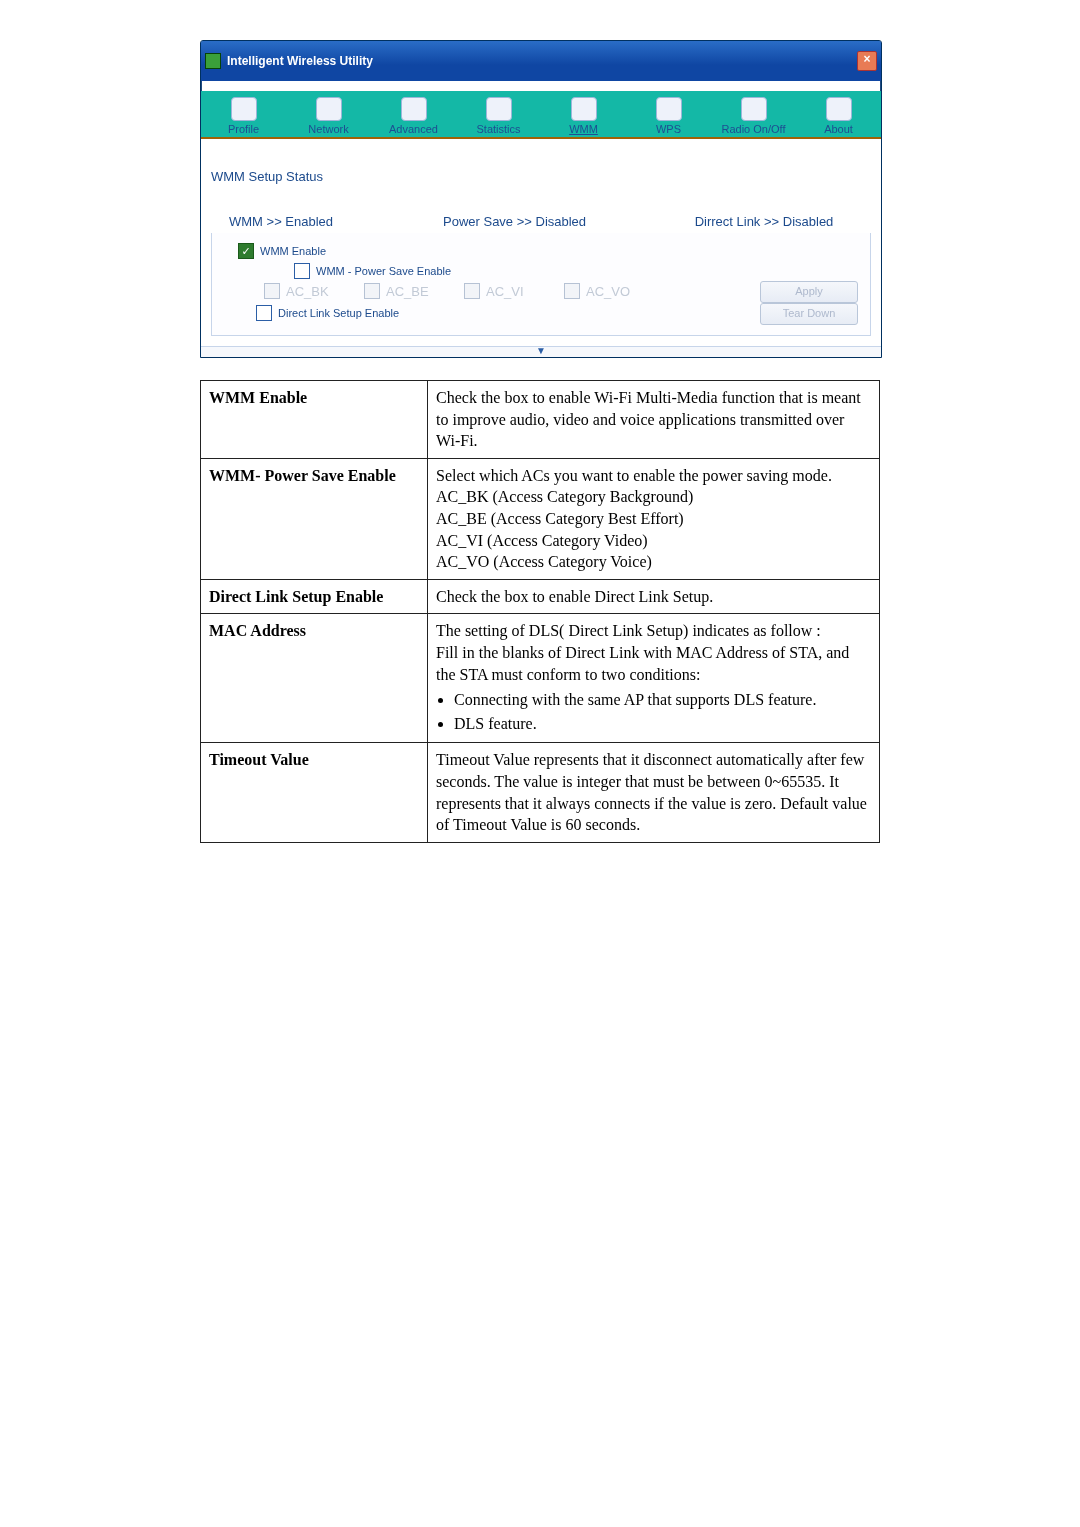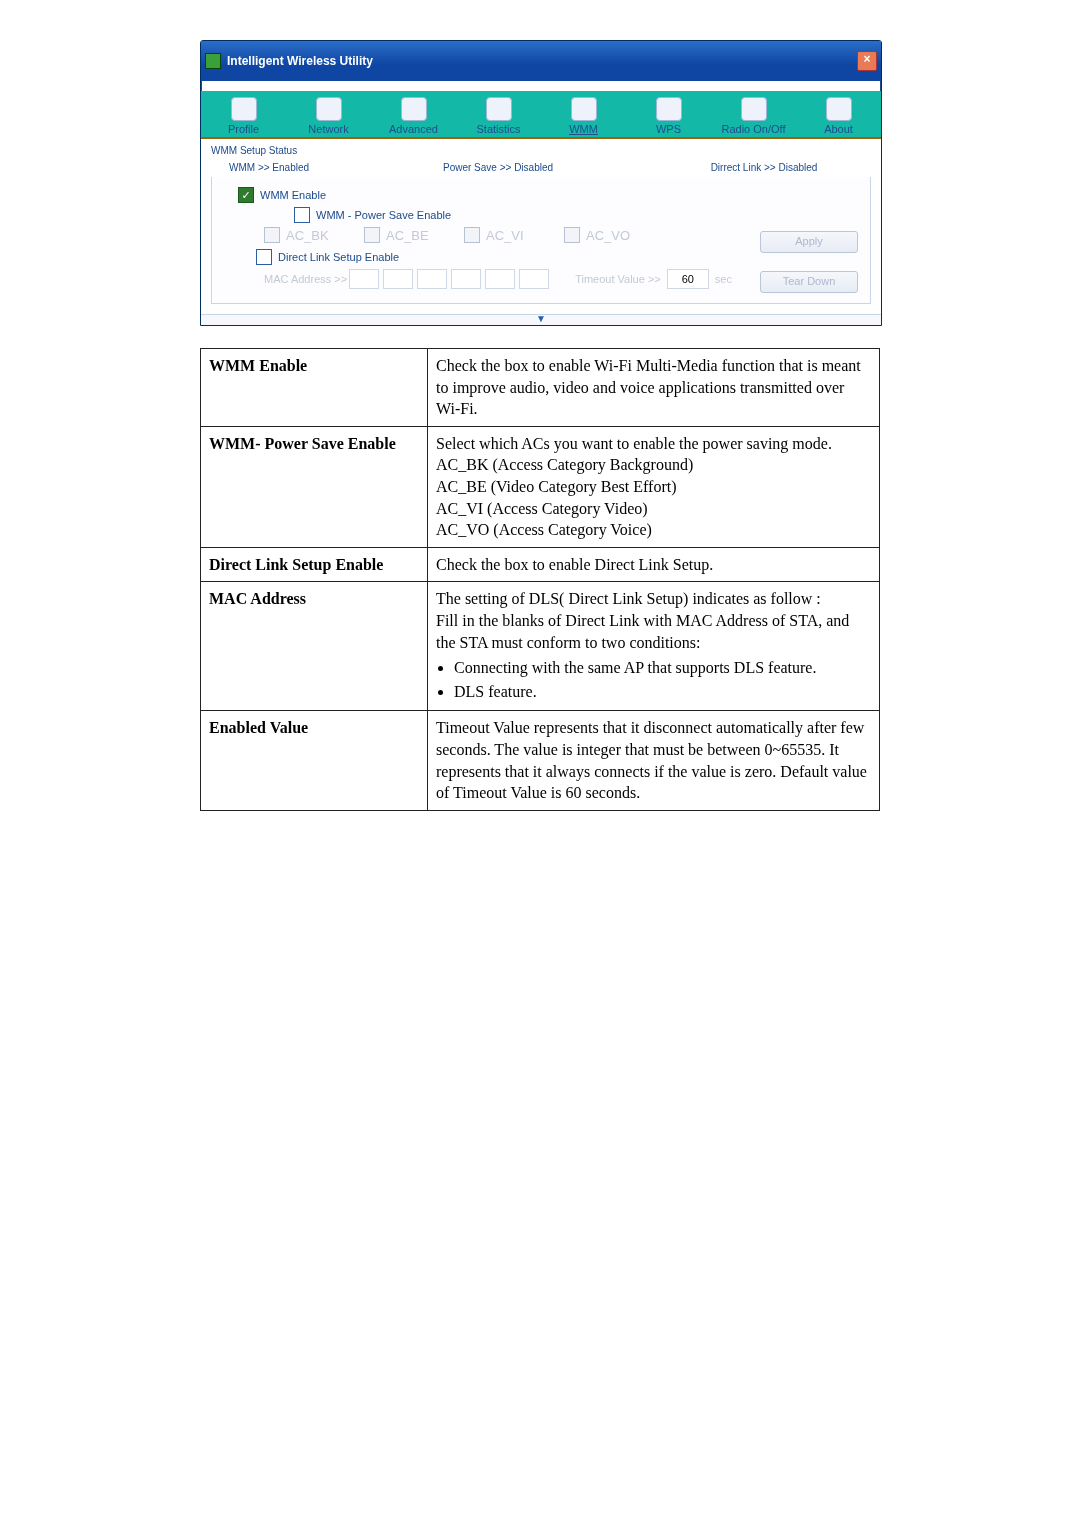--- a/index.html
+++ b/index.html
@@ -73,22 +73,23 @@
     background: #eef2fa;
     border: 1px solid #9db6d9;
     border-radius: 4px;
     position: relative;
   }
   .toolbar .tbtn.active .tlabel { text-decoration: underline; }
   .tlabel { display: block; }
   .status-row {
     display: flex;
     padding: 6px 10px 4px 10px;
-    font-size: 10px;
+    font-size: 13px;
     color: #1c4a8c;
+    margin-top: 24px;
   }
   .status-label { flex: 0 0 140px; }
   .status-row .col { flex: 1; }
   .settings-block {
     border: 1px solid #c7d5ea;
     border-top: none;
     margin: 0 10px 10px 10px;
     padding: 6px 8px 10px 26px;
     background: #fdfdff;
     position: relative;
@@ -133,21 +134,21 @@
     margin: 0 2px;
     background: #fff;
     font-size: 11px;
     text-align: center;
   }
   .mac-row .to-label { margin-left: 24px; margin-right: 4px; }
   .mac-row .to-box { width: 36px; }
   .btn-col {
     position: absolute;
     right: 12px; bottom: 10px;
-    display: flex; flex-direction: column; gap: 18px;
+    display: flex; flex-direction: column; gap: 0;
   }
   .btn-disabled {
     width: 96px; height: 20px;
     border: 1px solid #b9c6d9; border-radius: 3px;
     background: linear-gradient(#f5f7fb, #e7ecf5);
     color: #aeb9cd;
     font-size: 11px;
     text-align: center;
     line-height: 18px;
   }
@@ -272,32 +273,20 @@
           </span>
           <span class="ac-item">
             <span class="chk disabled"></span>
             <span>AC_VO</span>
           </span>
         </div>
         <div class="check-row" style="margin-left:18px;">
           <span class="chk off"></span>
           <span>Direct Link Setup Enable</span>
         </div>
-        <div class="mac-row">
-          <span>MAC Address &gt;&gt;</span>
-          <input style="">
-          <input style="">
-          <input style="">
-          <input style="">
-          <input style="">
-          <input style="">
-          <span class="to-label">Timeout Value &gt;&gt;</span>
-          <input class="to-box" value="60" style="">
-          <span style="margin-left:4px;">sec</span>
-        </div>
         <div class="btn-col">
           <div class="btn-disabled">Apply</div>
           <div class="btn-disabled">Tear Down</div>
         </div>
       </div>
       <div class="collapse-bar">
         <span>▼</span>
       </div>
     </div>
   </div>
@@ -306,40 +295,40 @@
     <tbody>
         <tr>
       <td class="key">WMM Enable</td>
       <td>Check the box to enable Wi-Fi Multi-Media function that is meant to improve audio, video and voice applications transmitted over Wi-Fi.</td>
     </tr>
     <tr>
       <td class="key">WMM- Power Save Enable</td>
       <td>
         <span>Select which ACs you want to enable the power saving mode.</span><br>
         <span>AC_BK (Access Category Background)</span><br>
-        <span>AC_BE (Video Category Best Effort)</span><br>
+        <span>AC_BE (Access Category Best Effort)</span><br>
         <span>AC_VI (Access Category Video)</span><br>
         <span>AC_VO (Access Category Voice)</span>
       </td>
     </tr>
     <tr>
       <td class="key">Direct Link Setup Enable</td>
       <td>Check the box to enable Direct Link Setup.</td>
     </tr>
     <tr>
       <td class="key">MAC Address</td>
       <td>
         <span>The setting of DLS( Direct Link Setup) indicates as follow :</span><br>
         <span>Fill in the blanks of Direct Link with MAC Address of STA, and the STA must conform to two conditions:</span>
         <ul>
           <li>Connecting with the same AP that supports DLS feature.</li>
           <li>DLS feature.</li>
         </ul>
       </td>
     </tr>
     <tr>
-      <td class="key">Enabled Value</td>
+      <td class="key">Timeout Value</td>
       <td>Timeout Value represents that it disconnect automatically after few seconds. The value is integer that must be between 0~65535. It represents that it always connects if the value is zero. Default value of Timeout Value is 60 seconds.</td>
     </tr>
   </tbody>
     </table>
 
 </div>
 
 </body></html>

